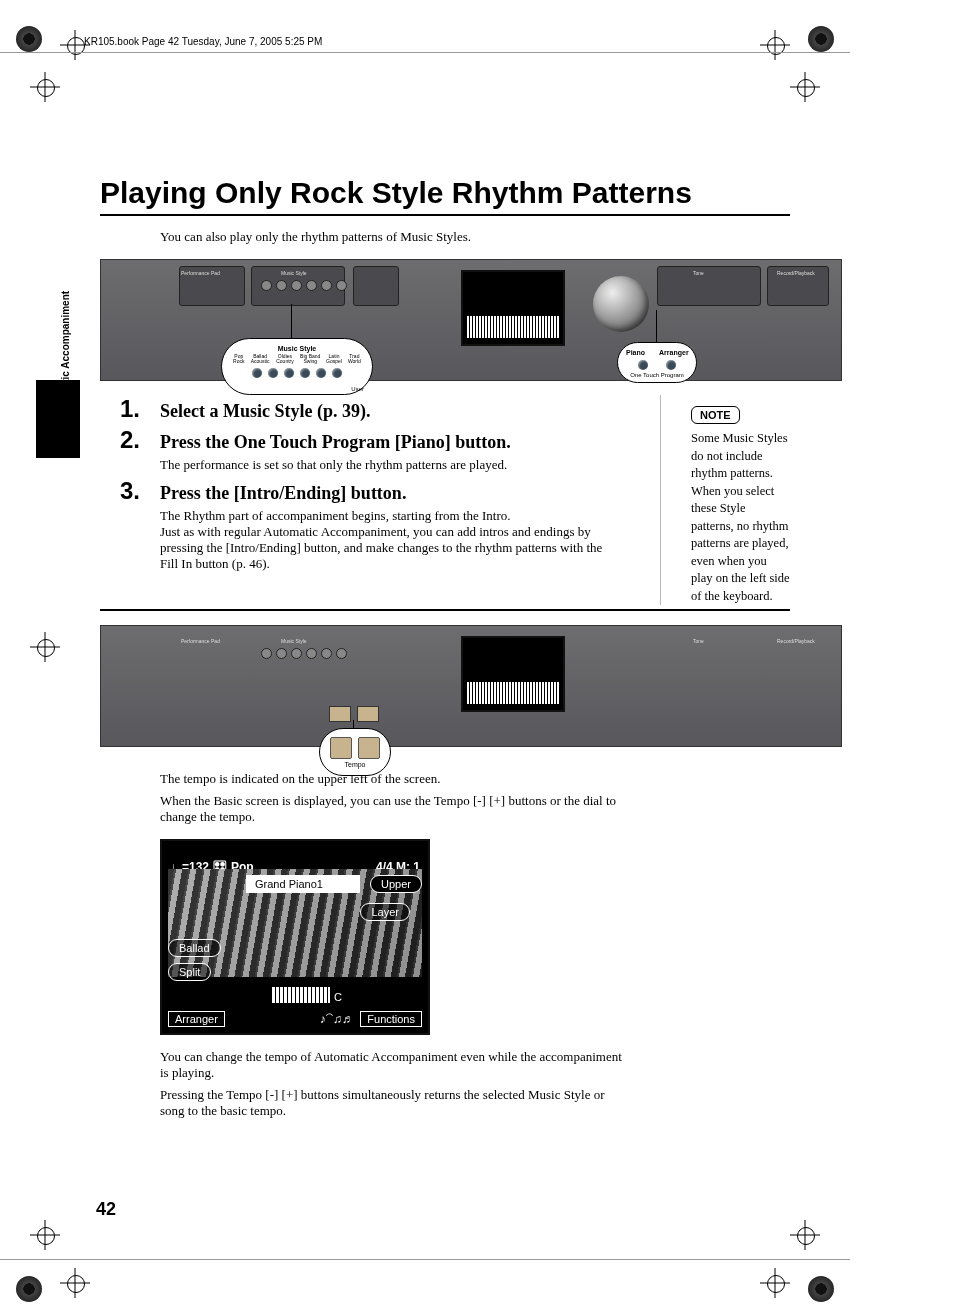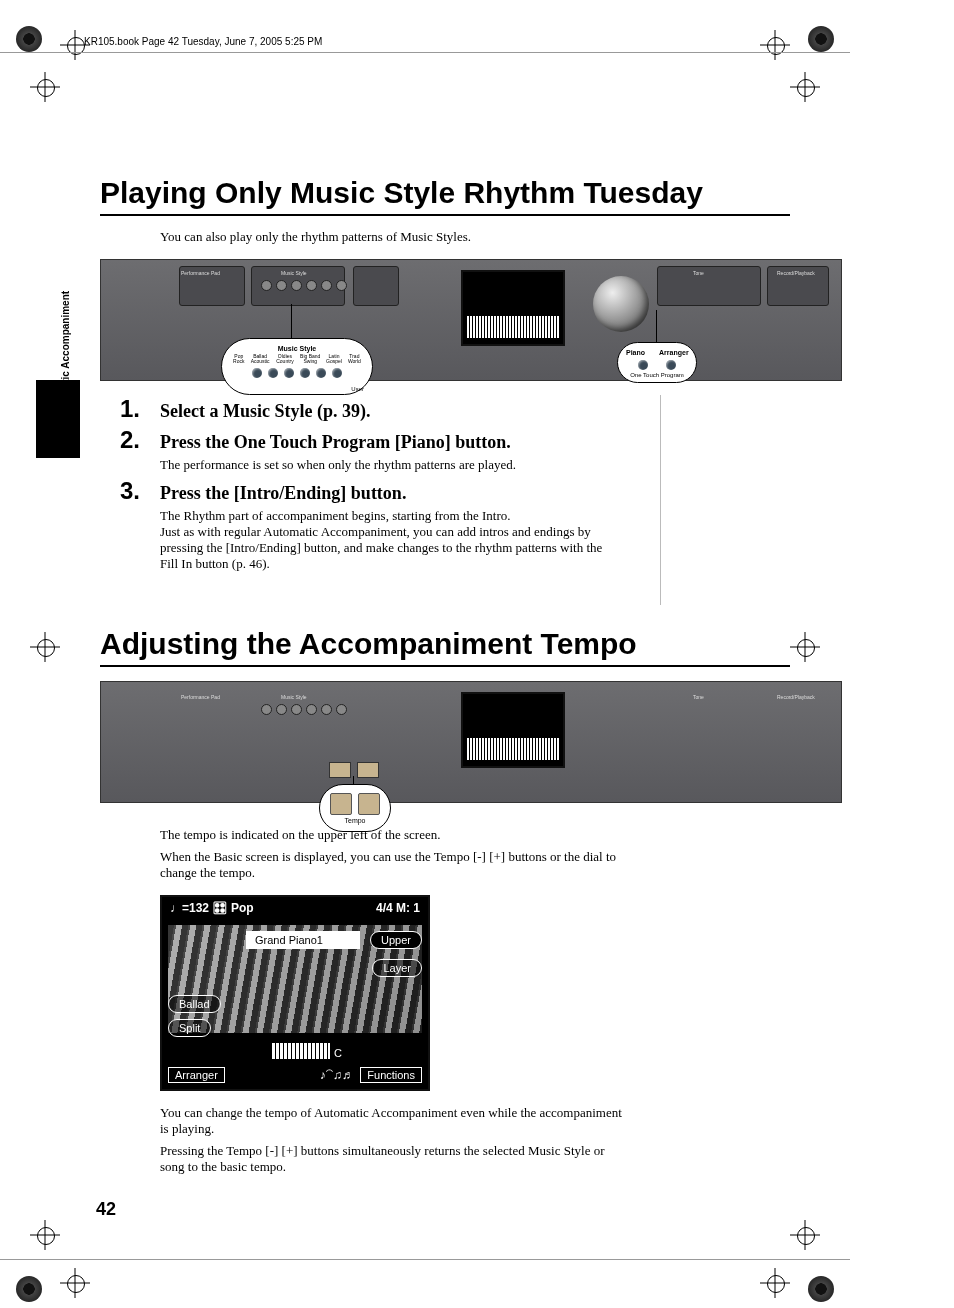--- a/index.html
+++ b/index.html
@@ -141,21 +141,21 @@
   .lcd {
     margin:14px 0 14px 60px;
     width:266px; height:192px;
     background:#000; color:#fff;
     border:2px solid #111;
     font-family: Arial, sans-serif;
     position:relative;
     font-size:12px;
   }
   .lcd .topbar {
-    display:flex; justify-content:space-between; padding:4px 8px; font-weight:bold; font-size:12px;
+    display:flex; justify-content:space-between; padding:19px 8px; font-weight:bold; font-size:12px;
   }
   .lcd .kb-bg {
     position:absolute; left:6px; right:6px; top:28px; height:108px;
     background:
       linear-gradient(120deg, rgba(255,255,255,.15), rgba(0,0,0,.2)),
       repeating-linear-gradient(100deg,#111 0 6px,#333 6px 8px,#eee 8px 14px);
     filter: contrast(80%) brightness(80%);
   }
   .lcd .pill {
     position:absolute; border:1.5px solid #fff; border-radius:12px;
@@ -225,21 +225,21 @@
 
   <div class="hairline-top"></div>
   <div class="header-meta">KR105.book  Page 42  Tuesday, June 7, 2005  5:25 PM</div>
 
   <div class="side-label-wrap">
     <div class="side-label-text">Automatic Accompaniment</div>
   </div>
   <div class="side-black"></div>
 
   <div class="content">
-    <h1 class="section-title">Playing Only Music Style Rhythm Tuesday</h1>
+    <h1 class="section-title">Playing Only Rock Style Rhythm Patterns</h1>
     <hr class="hr-heavy">
     <p class="intro">You can also play only the rhythm patterns of Music Styles.</p>
 
     <div class="panel-img">
 
       <div class="group-box" style="left:78px; top:6px; width:64px; height:38px;"></div>
       <div class="group-box" style="left:150px; top:6px; width:92px; height:38px;"></div>
       <div class="group-box" style="left:252px; top:6px; width:44px; height:38px;"></div>
       <div class="mini-btns" style="left:160px; top:20px;">
         <span class="mini-btn"></span>
@@ -305,34 +305,37 @@
     <div class="two-col">
       <div class="main-col">
         <ol class="steps">
           <li>
             <span class="step-num">1.</span>
             <span class="step-head">Select a Music Style (p. 39).</span>
           </li>
           <li>
             <span class="step-num">2.</span>
             <span class="step-head">Press the One Touch Program [Piano] button.</span>
-            <div class="step-body">The performance is set so when only the rhythm patterns are played.</div>
+            <div class="step-body">The performance is set so that only the rhythm patterns are played.</div>
           </li>
           <li>
             <span class="step-num">3.</span>
             <span class="step-head">Press the [Intro/Ending] button.</span>
             <div class="step-body" style="white-space:pre-line;">The Rhythm part of accompaniment begins, starting from the Intro.
 Just as with regular Automatic Accompaniment, you can add intros and endings by pressing the [Intro/Ending] button, and make changes to the rhythm patterns with the Fill In button (p. 46).</div>
           </li>
         </ol>
       </div>
       <div style="width:1px; background:#bbb; height:210px; margin-top:-6px;"></div>
-    </div>
-
-    <h1 class="section-title" style="margin-top:22px;">Adjusting the Accompaniment Tempo</h1>
+      <div class="side-col">
+        <div class="note-badge">NOTE</div>
+        <div class="note-text">Some Music Styles do not include rhythm patterns. When you select these Style patterns, no rhythm patterns are played, even when you play on the left side of the keyboard.</div>
+      </div>
+    </div>
+
     <hr class="hr-heavy">
 
     <div class="panel-img2">
       <div class="group-box" style="left:78px; top:8px; width:64px; height:38px;"></div>
       <div class="group-box" style="left:150px; top:8px; width:92px; height:38px;"></div>
       <div class="mini-btns" style="left:160px; top:22px;">
         <span class="mini-btn"></span>
           <span class="mini-btn"></span>
           <span class="mini-btn"></span>
           <span class="mini-btn"></span>
@@ -368,21 +371,21 @@
     <p class="body-p">When the Basic screen is displayed, you can use the Tempo [-] [+] buttons or the dial to change the tempo.</p>
 
     <div class="lcd">
       <div class="topbar">
         <span>♩=132 🎛 Pop</span>
         <span>4/4  M:    1</span>
       </div>
       <div class="kb-bg"></div>
       <div class="whitebox" style="left:84px; top:34px; width:96px;">Grand Piano1</div>
       <div class="pill" style="right:6px; top:34px; background:#000;">Upper</div>
-      <div class="pill" style="right:6px; top:62px;">Layer</div>
+      <div class="pill" style="right:18px; top:62px;">Layer</div>
       <div class="pill" style="left:6px; top:98px;">Ballad</div>
       <div class="pill" style="left:6px; top:122px;">Split</div>
       <div class="mini-kb"></div>
       <div style="position:absolute; bottom:30px; left:172px; font-size:11px;">C</div>
       <div class="inv" style="position:absolute; left:6px; bottom:6px;">Arranger</div>
       <div style="position:absolute; right:74px; bottom:6px; font-size:12px;">♪⁀♫♬</div>
       <div class="inv" style="position:absolute; right:6px; bottom:6px;">Functions</div>
     </div>
 
     <p class="body-p">You can change the tempo of Automatic Accompaniment even while the accompaniment is playing.</p>

